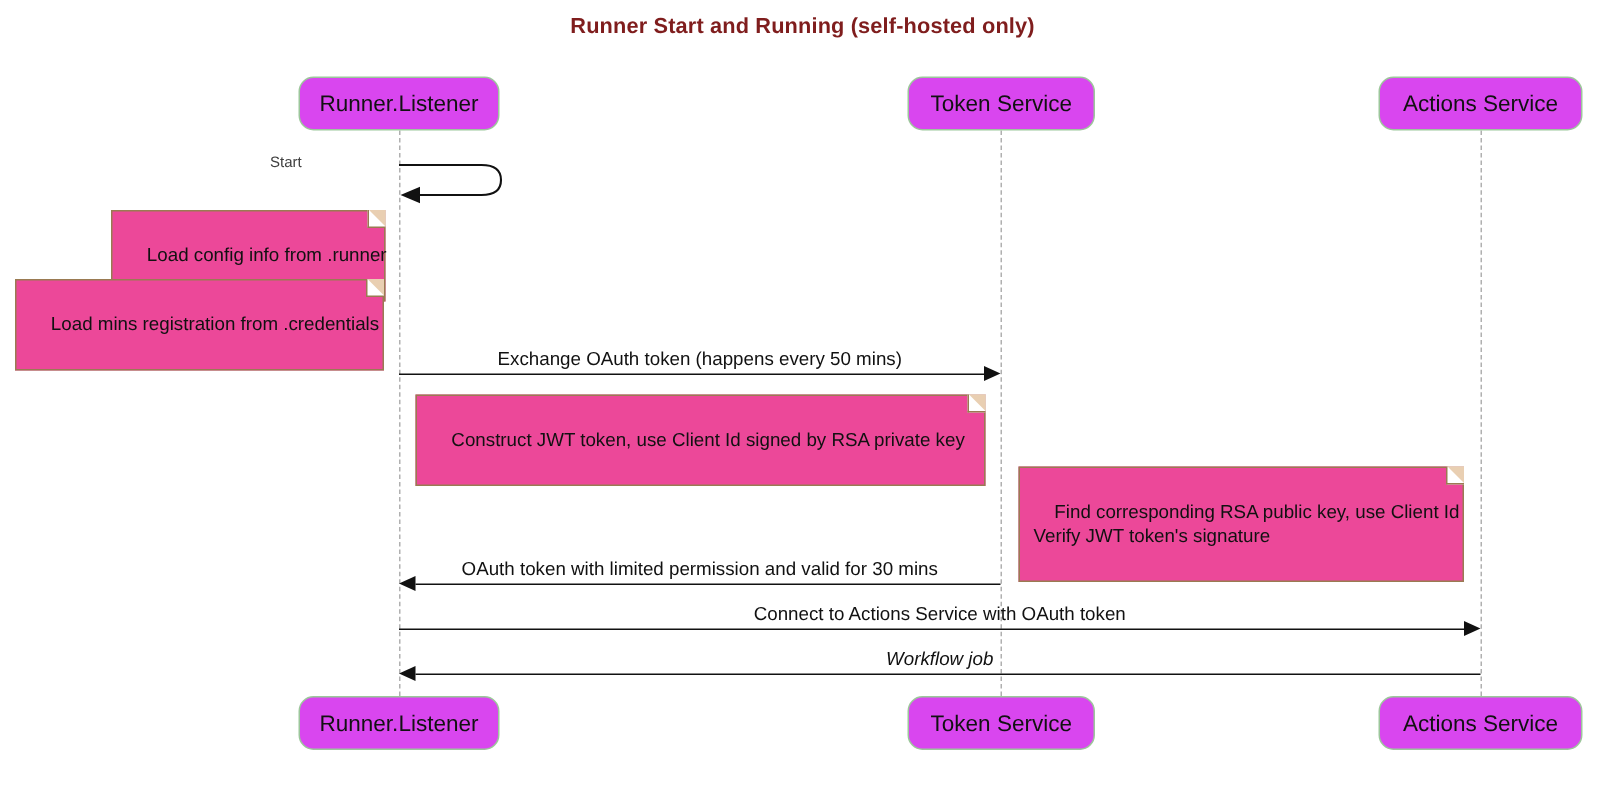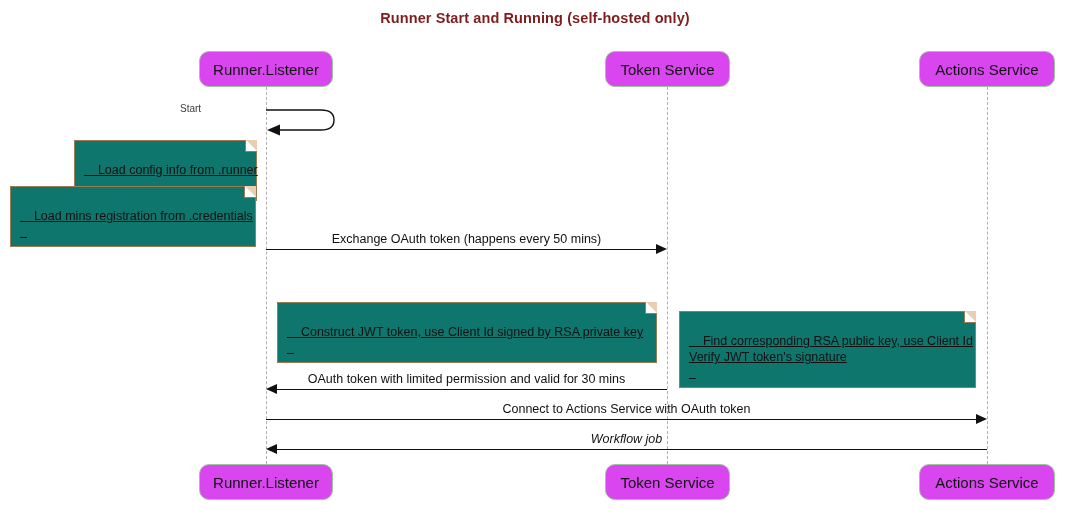--- a/index.html
+++ b/index.html
@@ -55,29 +55,28 @@
     font-size: 15px;
     color: #111111;
     z-index: 5;
     white-space: nowrap;
   }
 
   
   .note {
     position: absolute;
     box-sizing: border-box;
-    background: #0f766e;
+    background: #ec4899;
     border: 1px solid #9a7b52;
     padding: 5px 9px 6px 9px;
     font-size: 12.5px;
     line-height: 16px;
     color: #111111;
     z-index: 6;
     white-space: pre;
-    text-decoration: underline;
   }
   
   .note::before {
     content: "";
     position: absolute;
     top: -1px;
     right: -1px;
     width: 11px;
     height: 11px;
     background: #ffffff;
@@ -195,21 +194,21 @@
   <div class="note" style="left:10px; top:186px; width:246px;">
     <span>Load mins registration from .credentials</span>
   </div>
 
   <div class="message" style="left:266px; top:249px; width:401px;">
     <div class="msg-line" style="width:390px;"></div>
     <div class="arrowhead right" style="left:390px;"></div>
     <div class="msg-label" style="left:0px; width:401px;">Exchange OAuth token (happens every 50 mins)</div>
   </div>
 
-  <div class="note" style="left:277px; top:263px; width:380px;margin-top:39px;">
+  <div class="note" style="left:277px; top:263px; width:380px;">
     <span>Construct JWT token, use Client Id signed by RSA private key</span>
   </div>
 
   <div class="note" style="left:679px; top:311px; width:297px;">
     <span>Find corresponding RSA public key, use Client Id
 Verify JWT token's signature</span>
   </div>
 
   <div class="message" style="left:266px; top:389px; width:401px;">
     <div class="msg-line" style="left:11px; width:390px;"></div>

